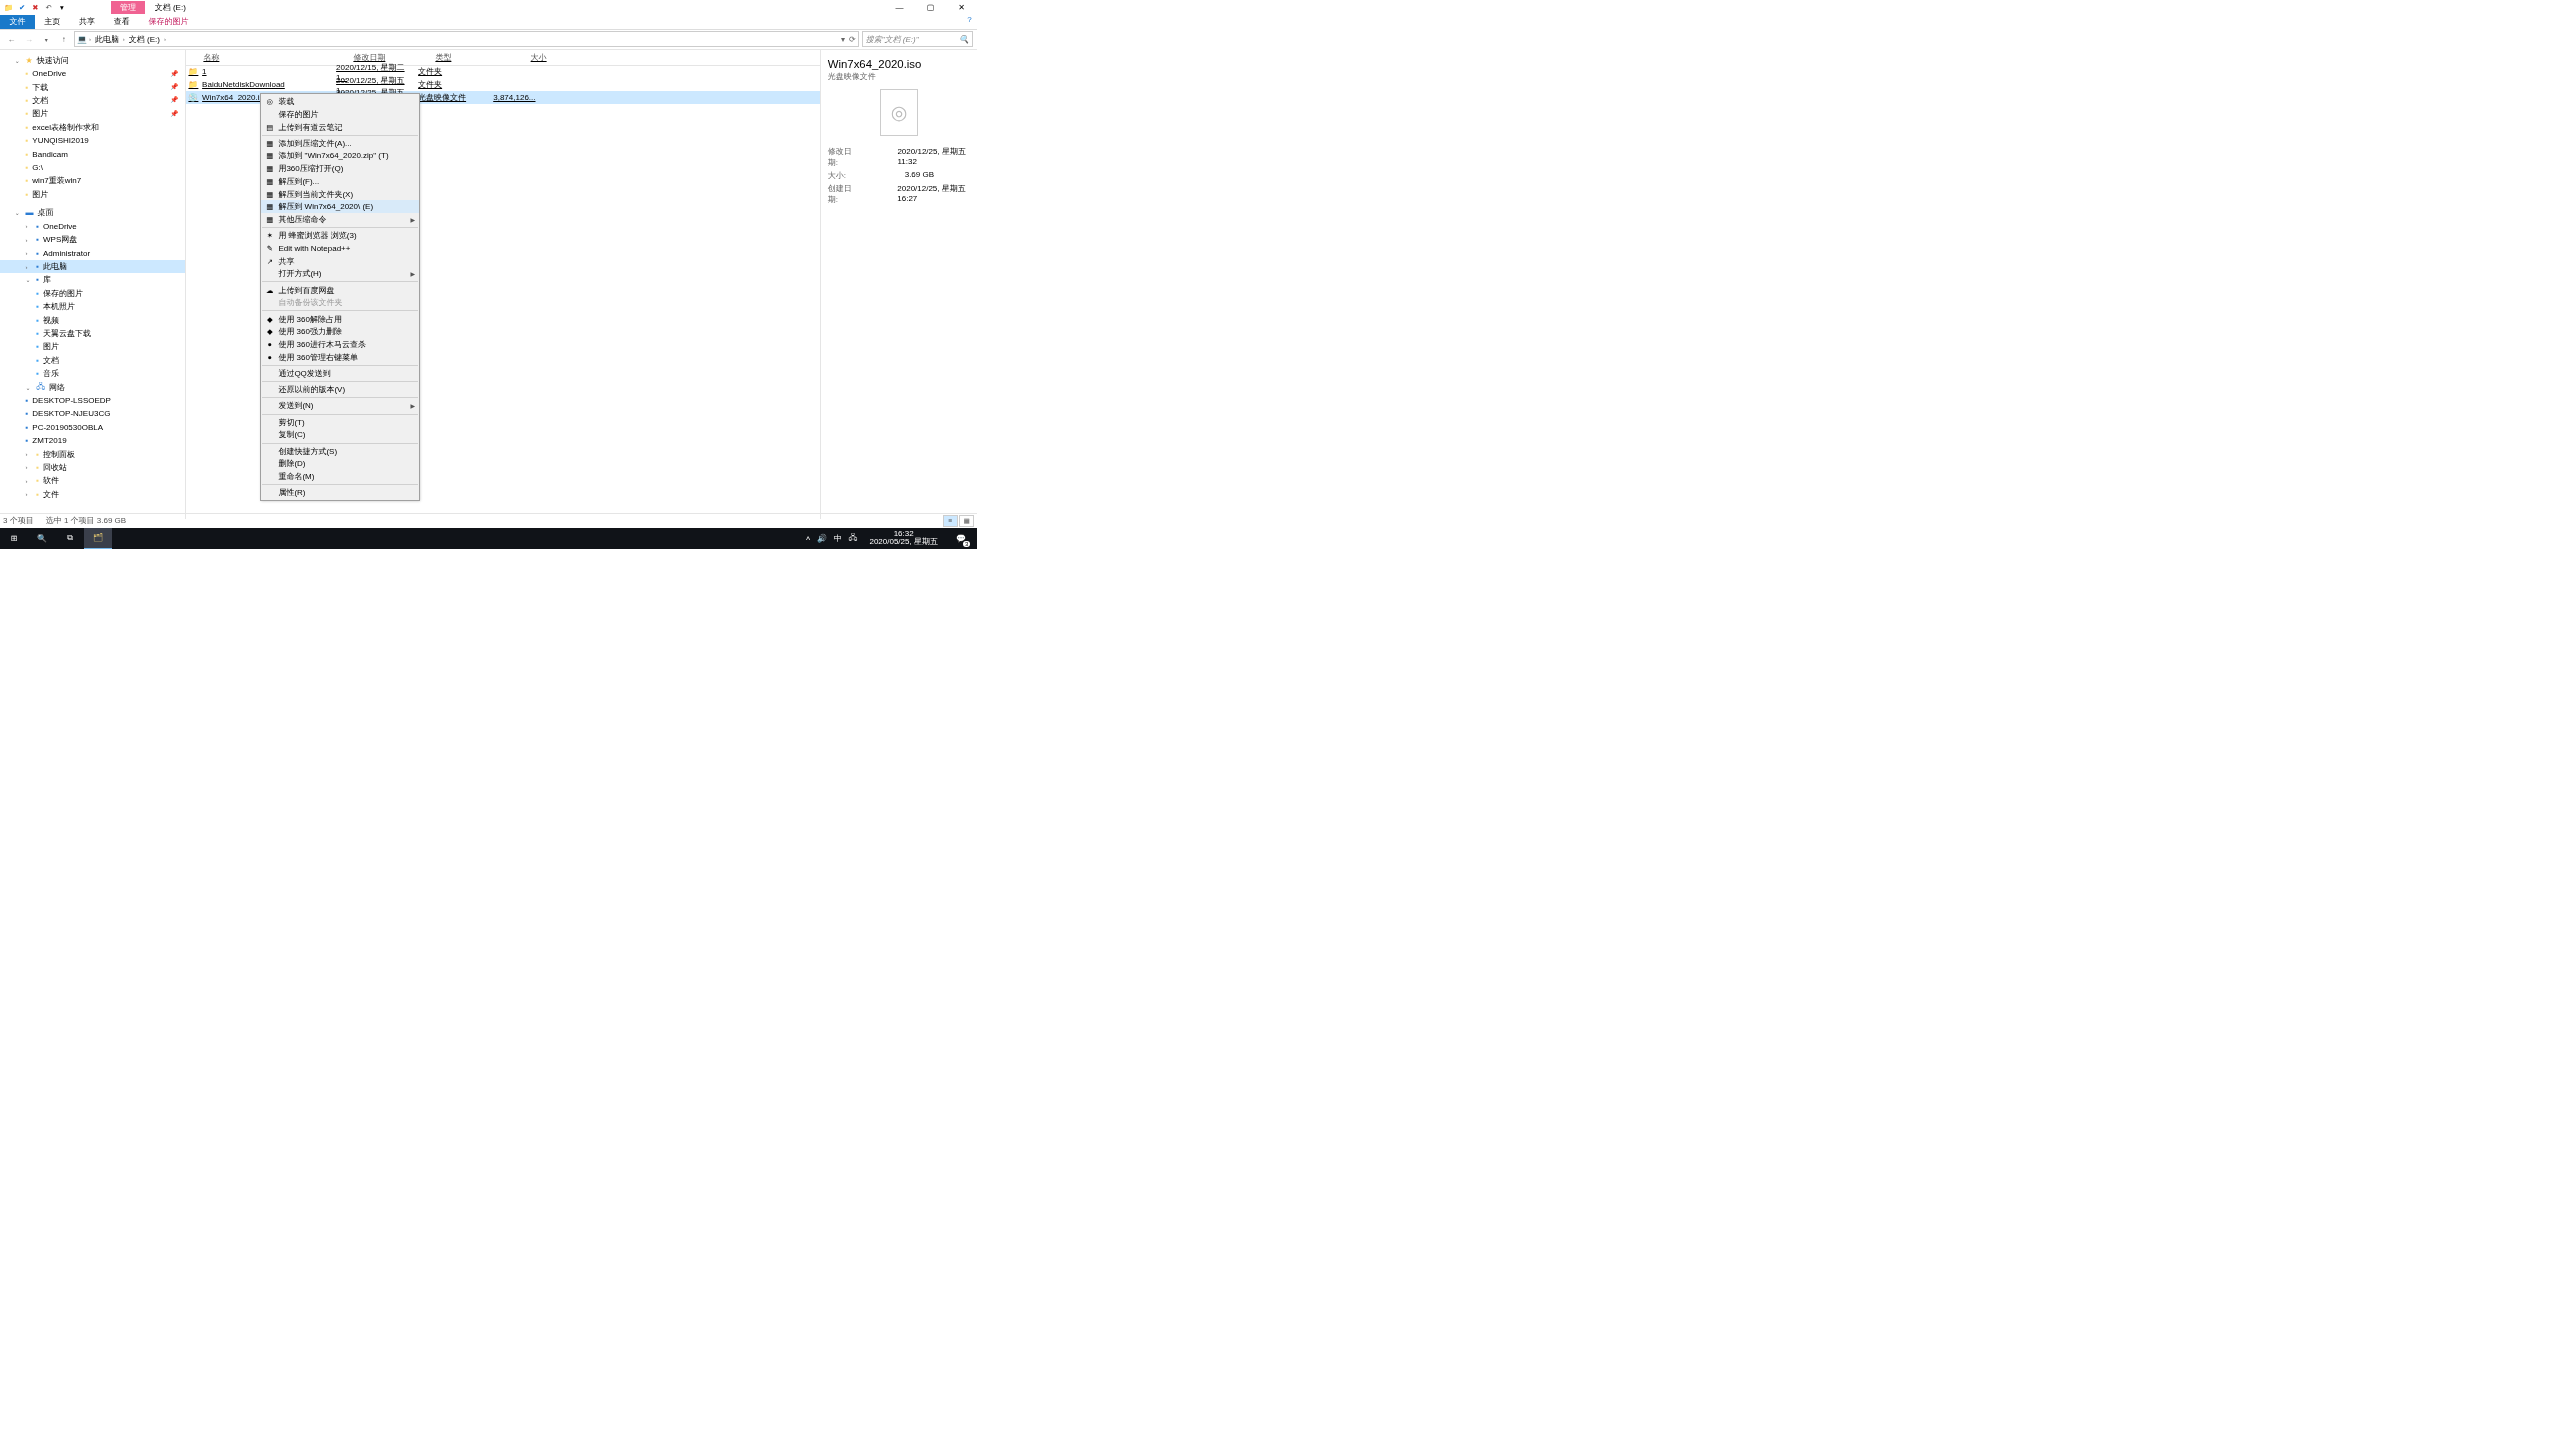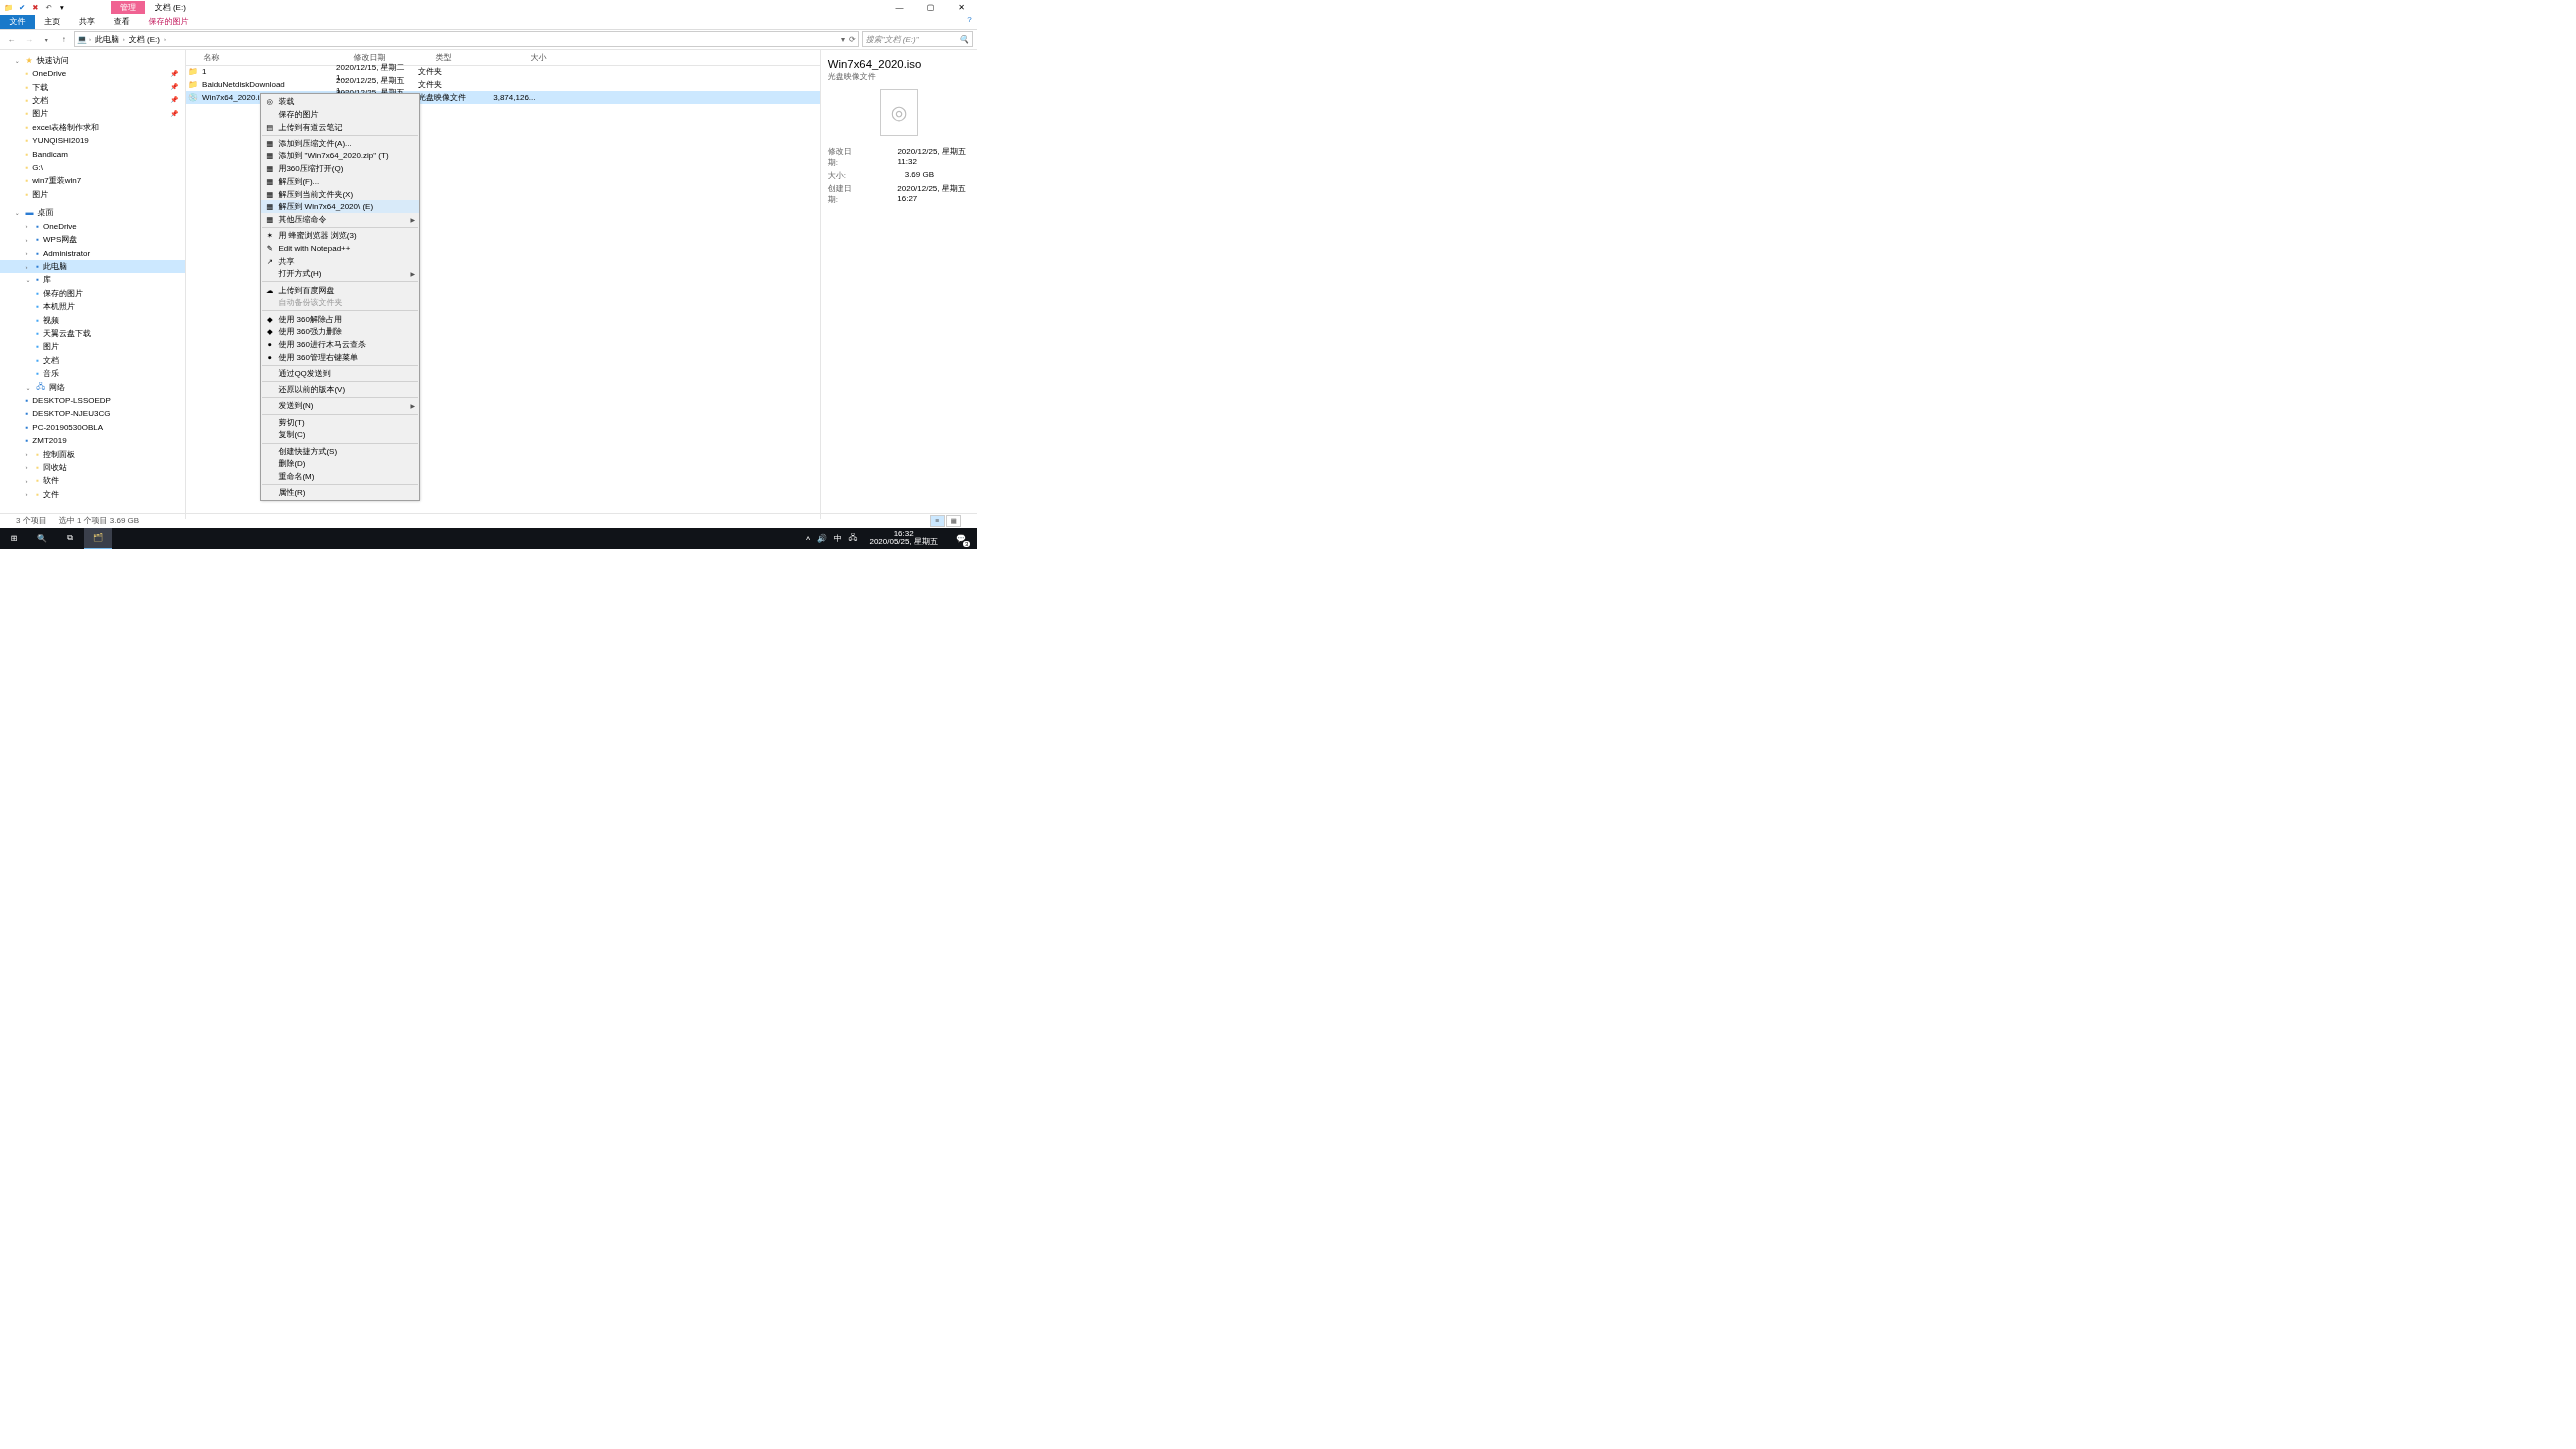--- a/index.html
+++ b/index.html
@@ -35,21 +35,21 @@
 .cols { display:flex; height:469px; }
 .nav { width:186px; border-right:0.7px solid #e5e5e5; overflow:hidden; padding-top:4px; }
 .nav .item { height:13.4px; display:flex; align-items:center; padding-left:14.8px; gap:4px; }
 .nav .item.i2 { padding-left:25.5px; }
 .nav .item.i3 { padding-left:25.5px; }
 .nav .item .pin { margin-left:auto; margin-right:6.7px; color:#888; font-size:6.7px; }
 .nav .item.sel { background:#cce8ff; }
 .nav .grp { margin-top:5.4px; }
 .nav .chev { width:6.7px; font-size:6px; color:#666; }
 
-.main { flex:1; display:flex; flex-direction:column; }
+.main { flex:1; display:flex; flex-direction:column;text-decoration:underline; }
 .hdr { height:16px; display:flex; align-items:center; border-bottom:0.7px solid #e5e5e5; color:#555; }
 .hdr div { padding:0 5.4px; }
 .col-name { width:150px; }
 .col-date { width:82px; }
 .col-type { width:70px; }
 .col-size { width:52px; text-align:right; }
 .rows .row { height:12.7px; display:flex; align-items:center; }
 .rows .row.sel { background:#cce8ff; }
 .row .ic { width:14.8px; display:flex; justify-content:center; }
 .row span { padding:0 1.3px; }
@@ -68,21 +68,21 @@
 
 .ctx { position:absolute; left:260px; top:93px; width:160px; background:#f0f0f0; border:0.7px solid #a0a0a0; box-shadow:1.3px 1.3px 2.7px rgba(0,0,0,.25); padding:1.3px 0; }
 .ctx .mi { height:12.7px; display:flex; align-items:center; padding:0 4px 0 17.4px; position:relative; }
 .ctx .mi.hot { background:#d8eaf9; }
 .ctx .mi.dis { color:#999; }
 .ctx .mi .mic { position:absolute; left:3.4px; width:10.7px; text-align:center; font-size:7.4px; }
 .ctx .mi .arr { margin-left:auto; font-size:6px; color:#555; }
 .ctx hr { border:none; border-top:0.7px solid #d0d0d0; margin:1.3px 0.7px; }
 
 
-.status { position:absolute; bottom:21.5px; left:0; right:0; height:14.8px; border-top:0.7px solid #e5e5e5; display:flex; align-items:center; padding:0 16px; gap:12px; color:#555; }
+.status { position:absolute; bottom:21.5px; left:0; right:0; height:14.8px; border-top:0.7px solid #e5e5e5; display:flex; align-items:center; padding:0 3px; gap:12px; color:#555; }
 .status .viewbtns { margin-left:auto; display:flex; gap:1.3px; }
 .status .vb { width:14.8px; height:12px; border:0.7px solid #ccc; display:flex; align-items:center; justify-content:center; font-size:6.7px; }
 .status .vb.act { background:#cce8ff; }
 
 
 .taskbar { position:absolute; bottom:0; left:0; right:0; height:21.5px; background:#101318; display:flex; align-items:center; color:#fff; }
 .taskbar .tb { width:28px; height:21.5px; display:flex; align-items:center; justify-content:center; }
 .taskbar .tb.active { background:#3a3f4b; border-bottom:1.3px solid #76b9ed; }
 .tray { margin-left:auto; display:flex; align-items:center; gap:6.7px; padding-right:4px; }
 .clock { text-align:center; line-height:8.7px; font-size:7.4px; padding:0 5.4px; }

